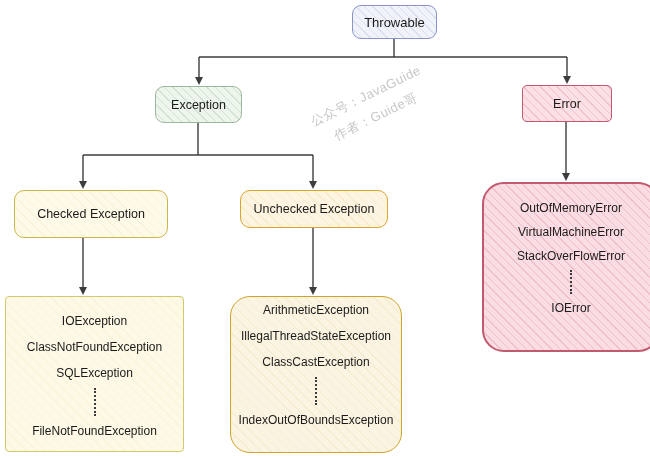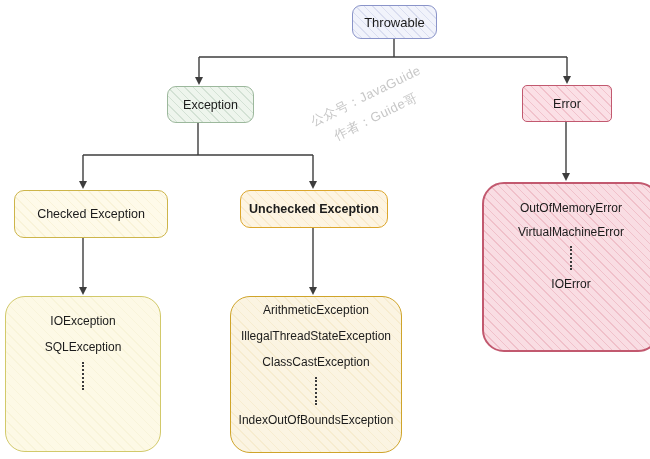--- a/index.html
+++ b/index.html
@@ -19,49 +19,47 @@
     background:
       repeating-linear-gradient(45deg, rgba(138,148,201,0.22) 0 1px, transparent 1px 6px),
       #f1f3fb;
     font-size:13px;
   }
   .n-exception{
     left:155px;top:86px;width:87px;height:37px;border:1.5px solid #9cb89c;border-radius:9px;
     background:
       repeating-linear-gradient(45deg, rgba(143,175,150,0.28) 0 1px, transparent 1px 6px),
       #eef5ed;
-    margin-left: 12px;
   }
   .n-error{
     left:522px;top:85px;width:90px;height:37px;border:1.5px solid #c2596f;border-radius:5px;
     background:
       repeating-linear-gradient(45deg, rgba(214,110,130,0.26) 0 1px, transparent 1px 6px),
       #fbe0e6;
   }
   .n-checked{
     left:14px;top:190px;width:154px;height:48px;border:1.5px solid #cdb54a;border-radius:10px;
     background:
       repeating-linear-gradient(45deg, rgba(205,181,74,0.10) 0 1px, transparent 1px 7px),
       #fefae9;
   }
   .n-unchecked{
     left:240px;top:190px;width:148px;height:38px;border:1.5px solid #dca62c;border-radius:10px;
     background:
       repeating-linear-gradient(45deg, rgba(220,166,44,0.12) 0 1px, transparent 1px 7px),
       #fdf4e2;
-    font-weight: bold;
   }
   
   .list{
     position:absolute;box-sizing:border-box;display:flex;flex-direction:column;align-items:center;
     font-size:12px;text-align:center;
   }
   .list .li{height:26px;display:flex;align-items:center;justify-content:center;white-space:nowrap;}
   .l-checked{
-    left:5px;top:296px;width:156px;height:156px;border:1.5px solid #d2c96a;border-radius:20px;
+    left:5px;top:296px;width:179px;height:156px;border:1.5px solid #d2c96a;border-radius:4px;
     padding-top:11px;
     background:
       repeating-linear-gradient(45deg, rgba(210,201,106,0.10) 0 1px, transparent 1px 7px),
       #fdf9e6;
   }
   .l-unchecked{
     left:230px;top:296px;width:172px;height:157px;border:1.5px solid #cfa42a;border-radius:20px;
     background:
       repeating-linear-gradient(45deg, rgba(207,164,42,0.10) 0 1px, transparent 1px 7px),
       #fbf4e2;
@@ -130,35 +128,38 @@
   <div class="node n-checked">
     <span>Checked Exception</span>
   </div>
 
   <div class="node n-unchecked">
     <span>Unchecked Exception</span>
   </div>
 
   <div class="list l-checked">
     <div class="li">IOException</div>
+    <div class="li">ClassNotFoundException</div>
     <div class="li">SQLException</div>
     <div class="dots"></div>
+    <div class="li">FileNotFoundException</div>
   </div>
 
   <div class="list l-unchecked">
     <div class="li">ArithmeticException</div>
     <div class="li">IllegalThreadStateException</div>
     <div class="li">ClassCastException</div>
     <div class="dots"></div>
     <div class="li">IndexOutOfBoundsException</div>
   </div>
 
   <div class="list l-error">
     <div class="li">OutOfMemoryError</div>
     <div class="li">VirtualMachineError</div>
+    <div class="li">StackOverFlowError</div>
     <div class="dots"></div>
     <div class="li">IOError</div>
   </div>
 
   <div class="watermark">
     <div>公众号：JavaGuide</div>
     <div>作者：Guide哥</div>
   </div>
 
 </div>

